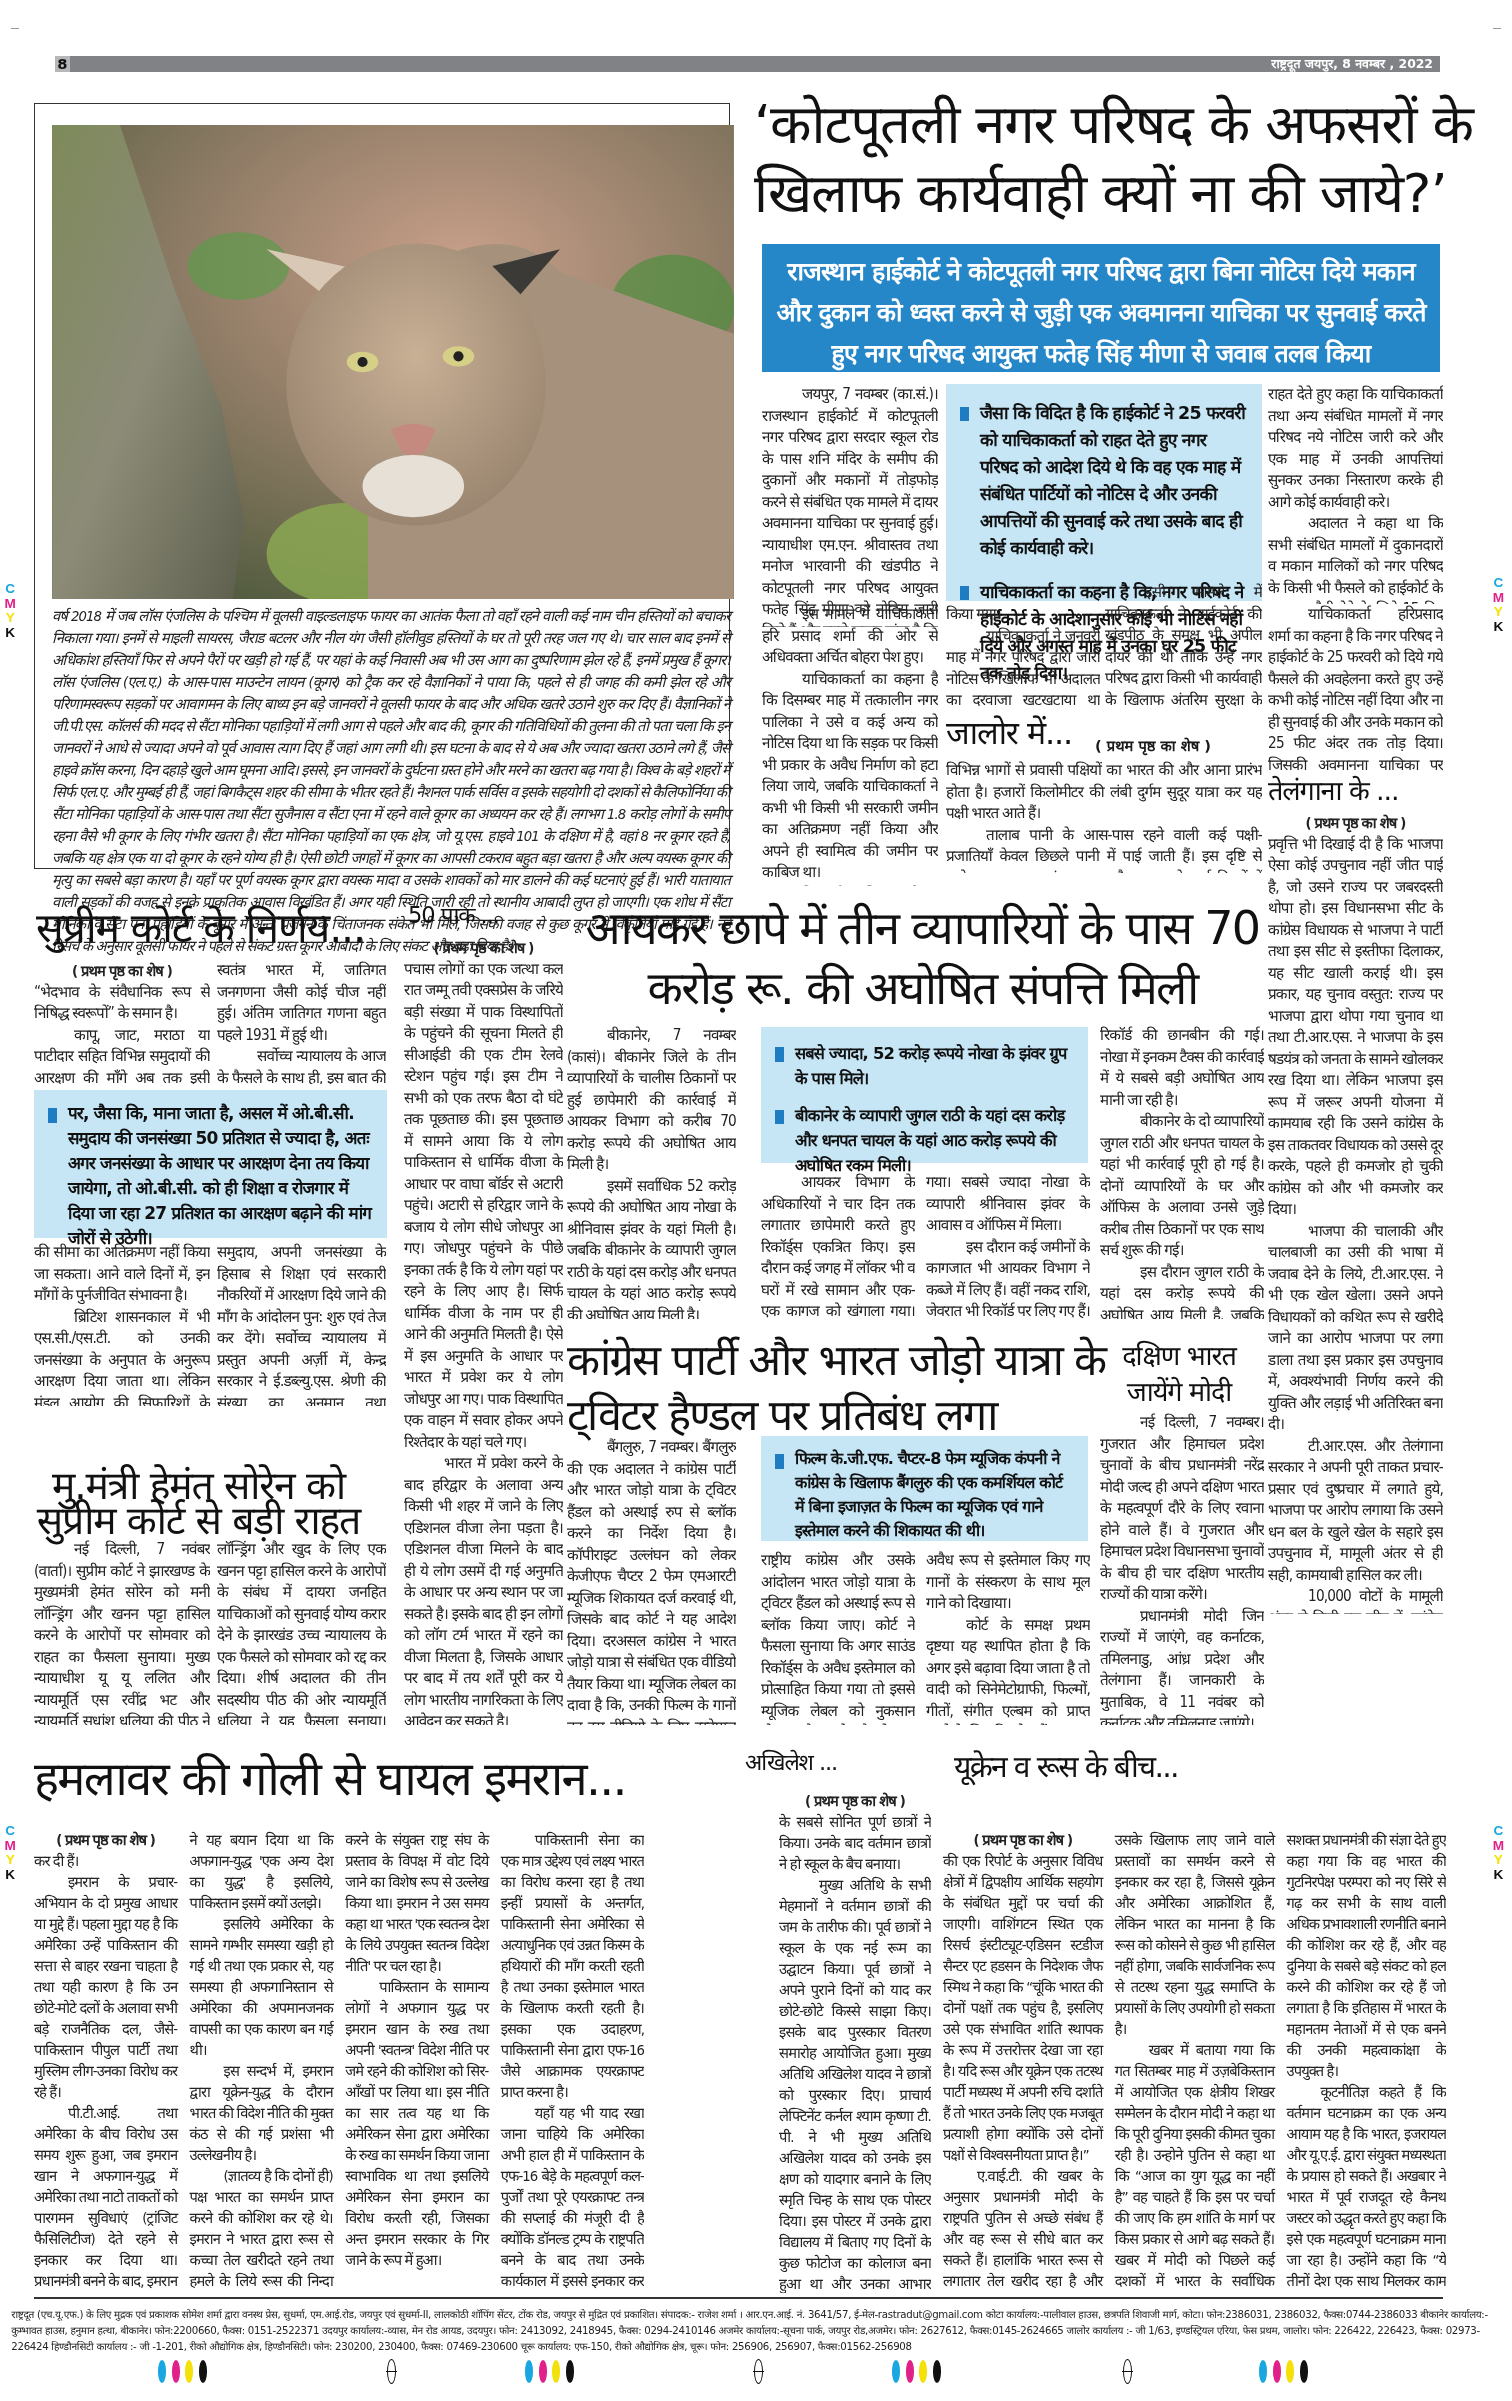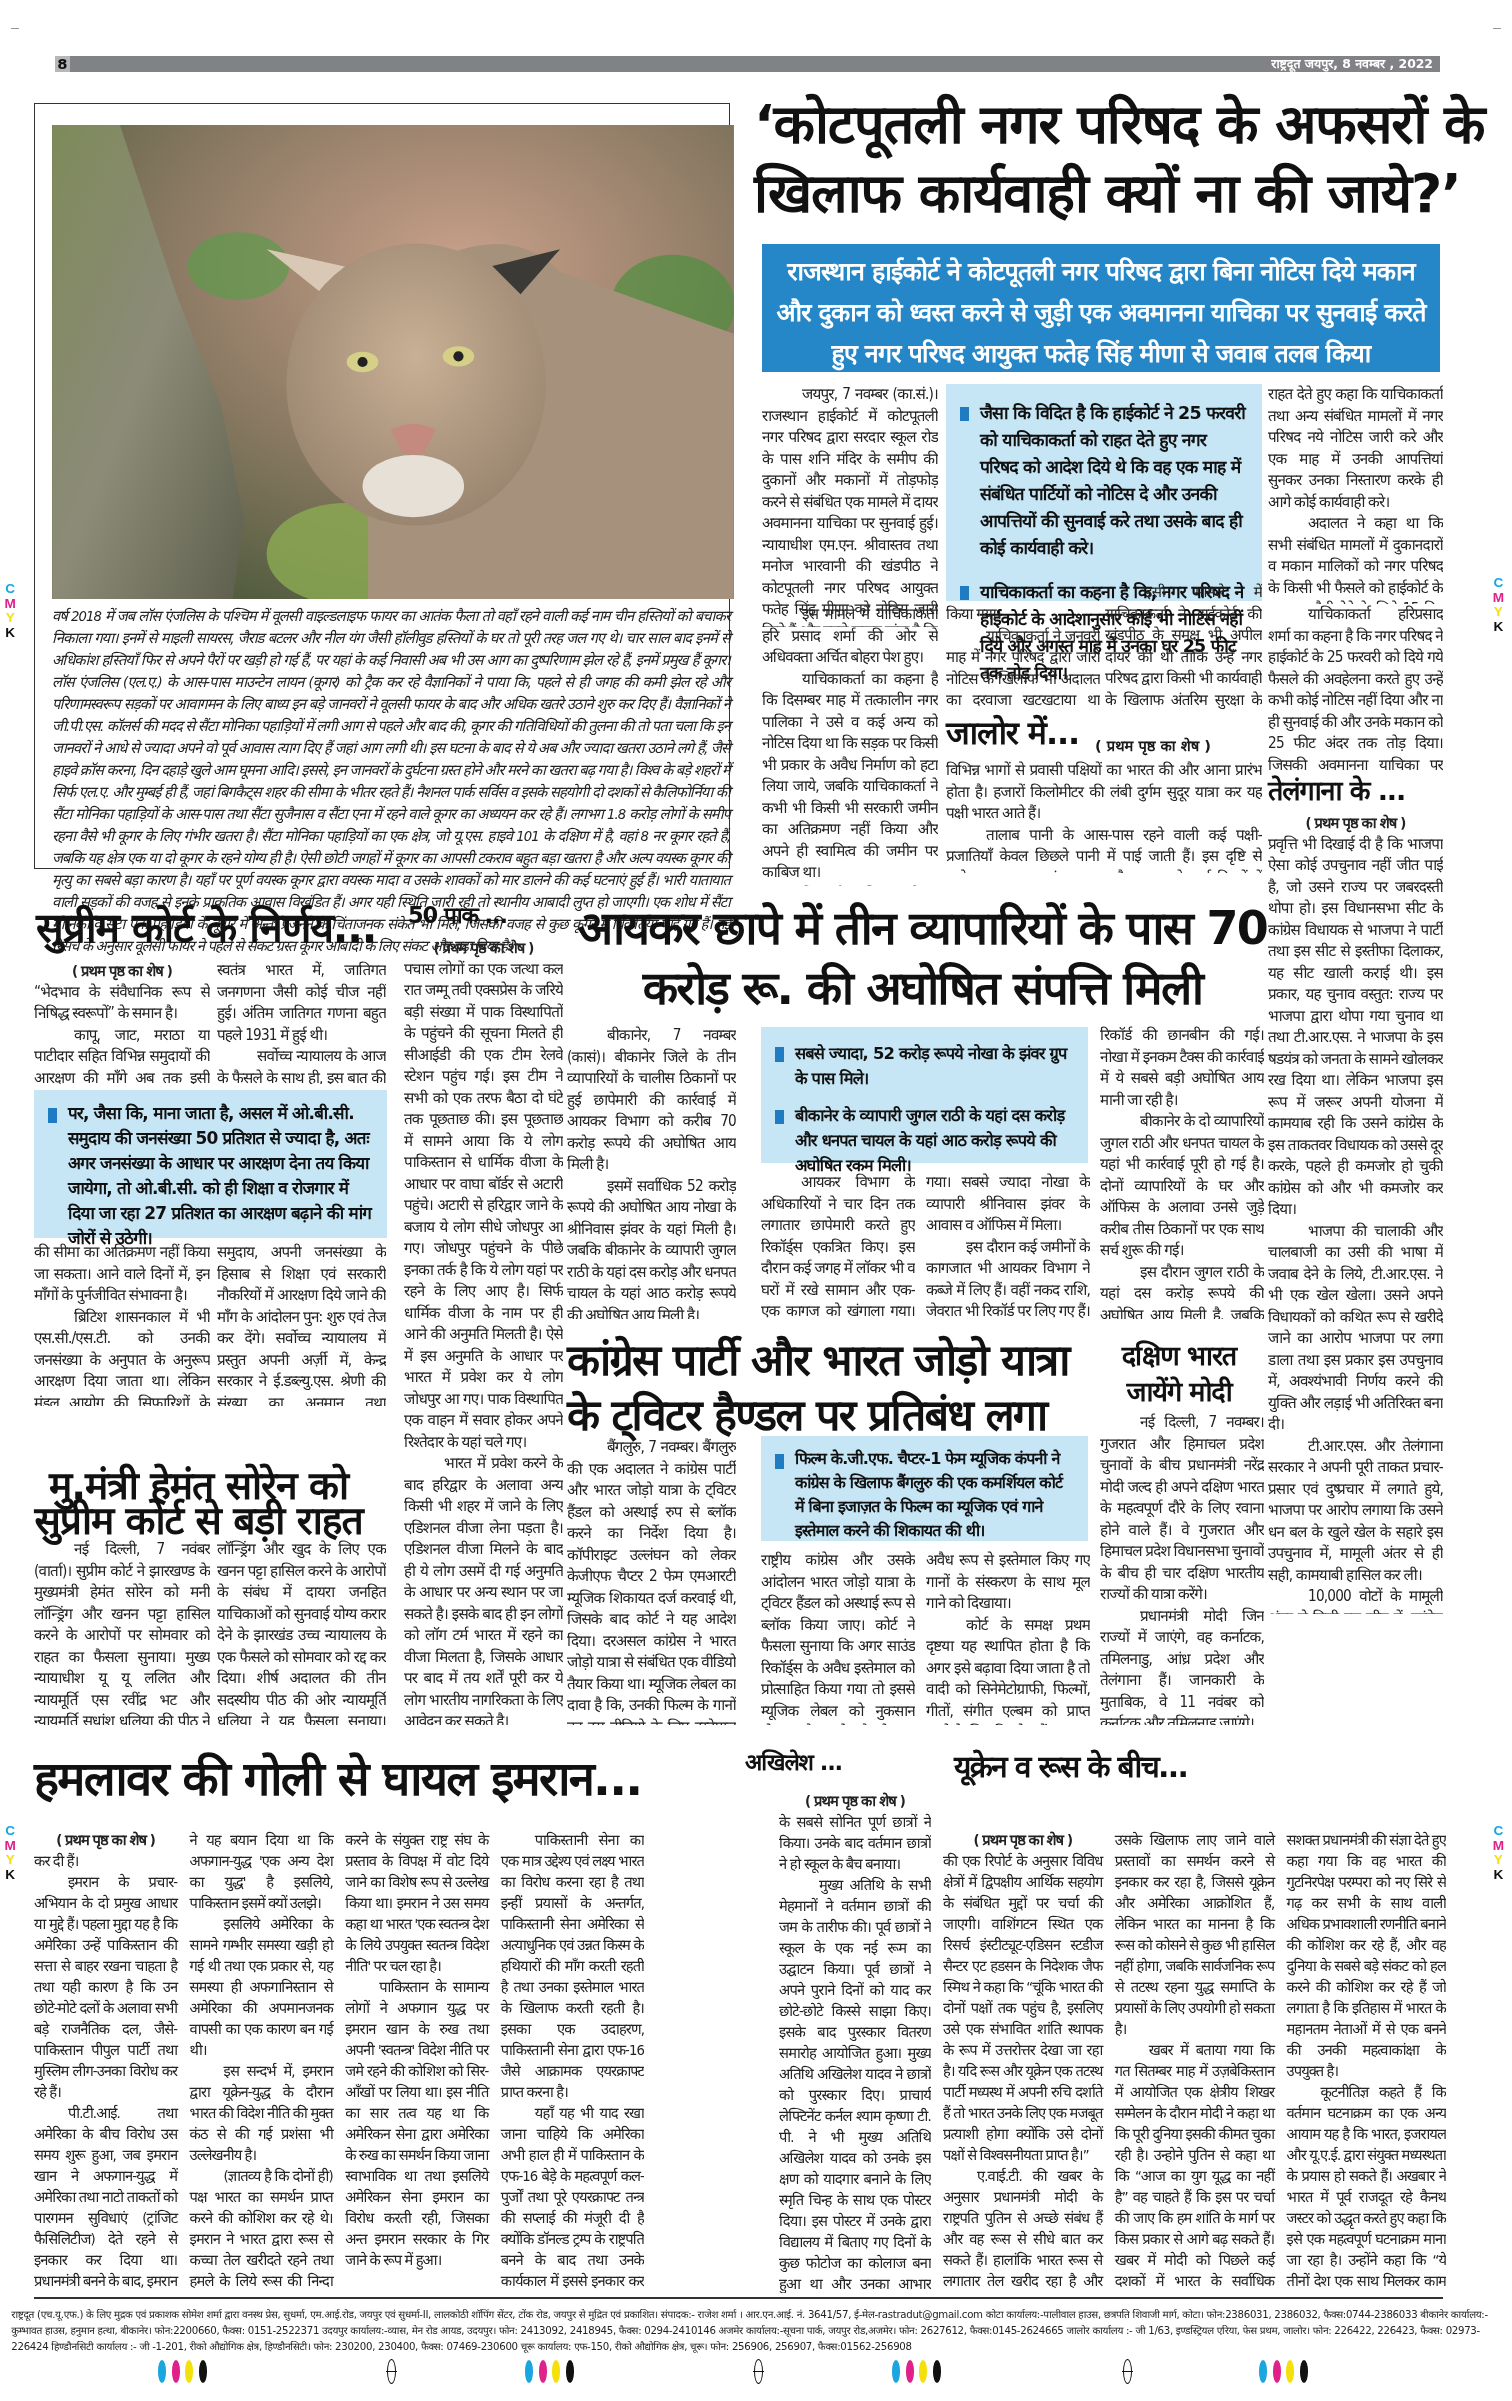--- a/index.html
+++ b/index.html
@@ -3,21 +3,21 @@
 <meta charset="utf-8">
 <style>
 *{box-sizing:border-box;margin:0;padding:0}
 html,body{width:1512px;height:2401px;background:#fff;overflow:hidden}
 body{position:relative;font-family:"DejaVu Sans","Liberation Sans",sans-serif;color:#1a1a1a}
 .abs{position:absolute}
 .col{position:absolute;font-size:15.2px;line-height:21.5px;text-align:justify;font-family:"DejaVu Sans Condensed","DejaVu Sans",sans-serif;letter-spacing:-0.8px;overflow:hidden;color:#222}
 .col p{text-indent:40px;margin:0}
 .col p.noind{text-indent:0}
 .col .shesh{text-align:center;text-indent:0;font-weight:bold;font-size:14.7px}
-.hl{position:absolute;font-weight:bold;color:#111;line-height:1.12;letter-spacing:-1.1px;font-family:"DejaVu Sans",sans-serif}
+.hl{position:absolute;font-weight:normal;color:#111;line-height:1.12;letter-spacing:-1.1px;font-family:"DejaVu Sans",sans-serif}
 .box{position:absolute;background:#c6e6f6;padding:16px 17px 11.3px 17px}
 .box .b{display:flex;gap:11.3px;font-weight:bold;font-size:17.5px;line-height:27px;letter-spacing:-0.8px;margin-bottom:17px;color:#111}
 .box .sq{flex:0 0 9px;height:14.7px;background:#1f7bc2;margin-top:6.8px}
 .topbar{left:55px;top:56px;width:1385px;height:16px;background:#818285}
 .pgnum{left:55px;top:56px;width:14.7px;height:16px;background:#b6b7b9;font-weight:bold;font-size:14.7px;line-height:16px;text-align:center;color:#111}
 .dateline{right:79px;top:56px;height:16px;line-height:16px;color:#fff;font-size:12.4px;font-weight:bold}
 .cmyk{position:absolute;font-weight:bold;font-size:13.6px;line-height:14.7px;text-align:center;font-family:"Liberation Sans",sans-serif}
 .cmyk span{display:block}
 .c{color:#1aa6e0}.m{color:#e0218a}.y{color:#f5e10a}.k{color:#111}
 .rule{position:absolute;background:#333}
@@ -224,21 +224,21 @@
 </div>
 
 <div class="hl" style="left:567px;top:1333px;width:542px;font-size:43px;line-height:55px;letter-spacing:-1.7px">कांग्रेस पार्टी और भारत जोड़ो यात्रा के ट्विटर हैण्डल पर प्रतिबंध लगा</div>
 <div class="col" style="left:567px;top:1437px;width:169px;height:288px">
   <p>बैंगलुरु, 7 नवम्बर। बैंगलुरु की एक अदालत ने कांग्रेस पार्टी और भारत जोड़ो यात्रा के ट्विटर हैंडल को अस्थाई रुप से ब्लॉक करने का निर्देश दिया है। कॉपीराइट उल्लंघन को लेकर केजीएफ चैप्टर 2 फेम एमआरटी म्यूजिक शिकायत दर्ज करवाई थी, जिसके बाद कोर्ट ने यह आदेश दिया। दरअसल कांग्रेस ने भारत जोड़ो यात्रा से संबंधित एक वीडियो तैयार किया था। म्यूजिक लेबल का दावा है कि, उनकी फिल्म के गानों का इस वीडियो के लिए इस्तेमाल किया गया है, जबकि इसके सभी म्यूजिक राइट्स उनके पास हैं।</p>
 
 </div>
 <div class="box" style="left:761px;top:1436px;width:327px;height:105px;padding:11.3px 13.6px">
   <div class="b" style="font-size:16px;line-height:24px;margin:0">
       <span class="sq"></span>
-      <span>फिल्म के.जी.एफ. चैप्टर-1 फेम म्यूजिक कंपनी ने कांग्रेस के खिलाफ बैंगलुरु की एक कमर्शियल कोर्ट में बिना इजाज़त के फिल्म का म्यूजिक एवं गाने इस्तेमाल करने की शिकायत की थी।</span>
+      <span>फिल्म के.जी.एफ. चैप्टर-8 फेम म्यूजिक कंपनी ने कांग्रेस के खिलाफ बैंगलुरु की एक कमर्शियल कोर्ट में बिना इजाज़त के फिल्म का म्यूजिक एवं गाने इस्तेमाल करने की शिकायत की थी।</span>
     </div>
 </div>
 <div class="col" style="left:761px;top:1550px;width:154px;height:175px">
   <p class="noind">राष्ट्रीय कांग्रेस और उसके आंदोलन भारत जोड़ो यात्रा के ट्विटर हैंडल को अस्थाई रूप से ब्लॉक किया जाए। कोर्ट ने फैसला सुनाया कि अगर साउंड रिकॉर्ड्स के अवैध इस्तेमाल को प्रोत्साहित किया गया तो इससे म्यूजिक लेबल को नुकसान होगा और बड़े पैमाने पर पाइरेसी को बढ़ावा मिलेगा।</p>
 
 </div>
 <div class="col" style="left:926px;top:1550px;width:164px;height:175px">
   <p class="noind">अवैध रूप से इस्तेमाल किए गए गानों के संस्करण के साथ मूल गाने को दिखाया।</p>
   <p>कोर्ट के समक्ष प्रथम दृष्टया यह स्थापित होता है कि अगर इसे बढ़ावा दिया जाता है तो वादी को सिनेमेटोग्राफी, फिल्मों, गीतों, संगीत एल्बम को प्राप्त करने के लिए बिजनेस में नुकसान होगा। साथ ही आगे भी पाइरेसी को प्रोत्साहन मिलेगा।'</p>
 </div>

